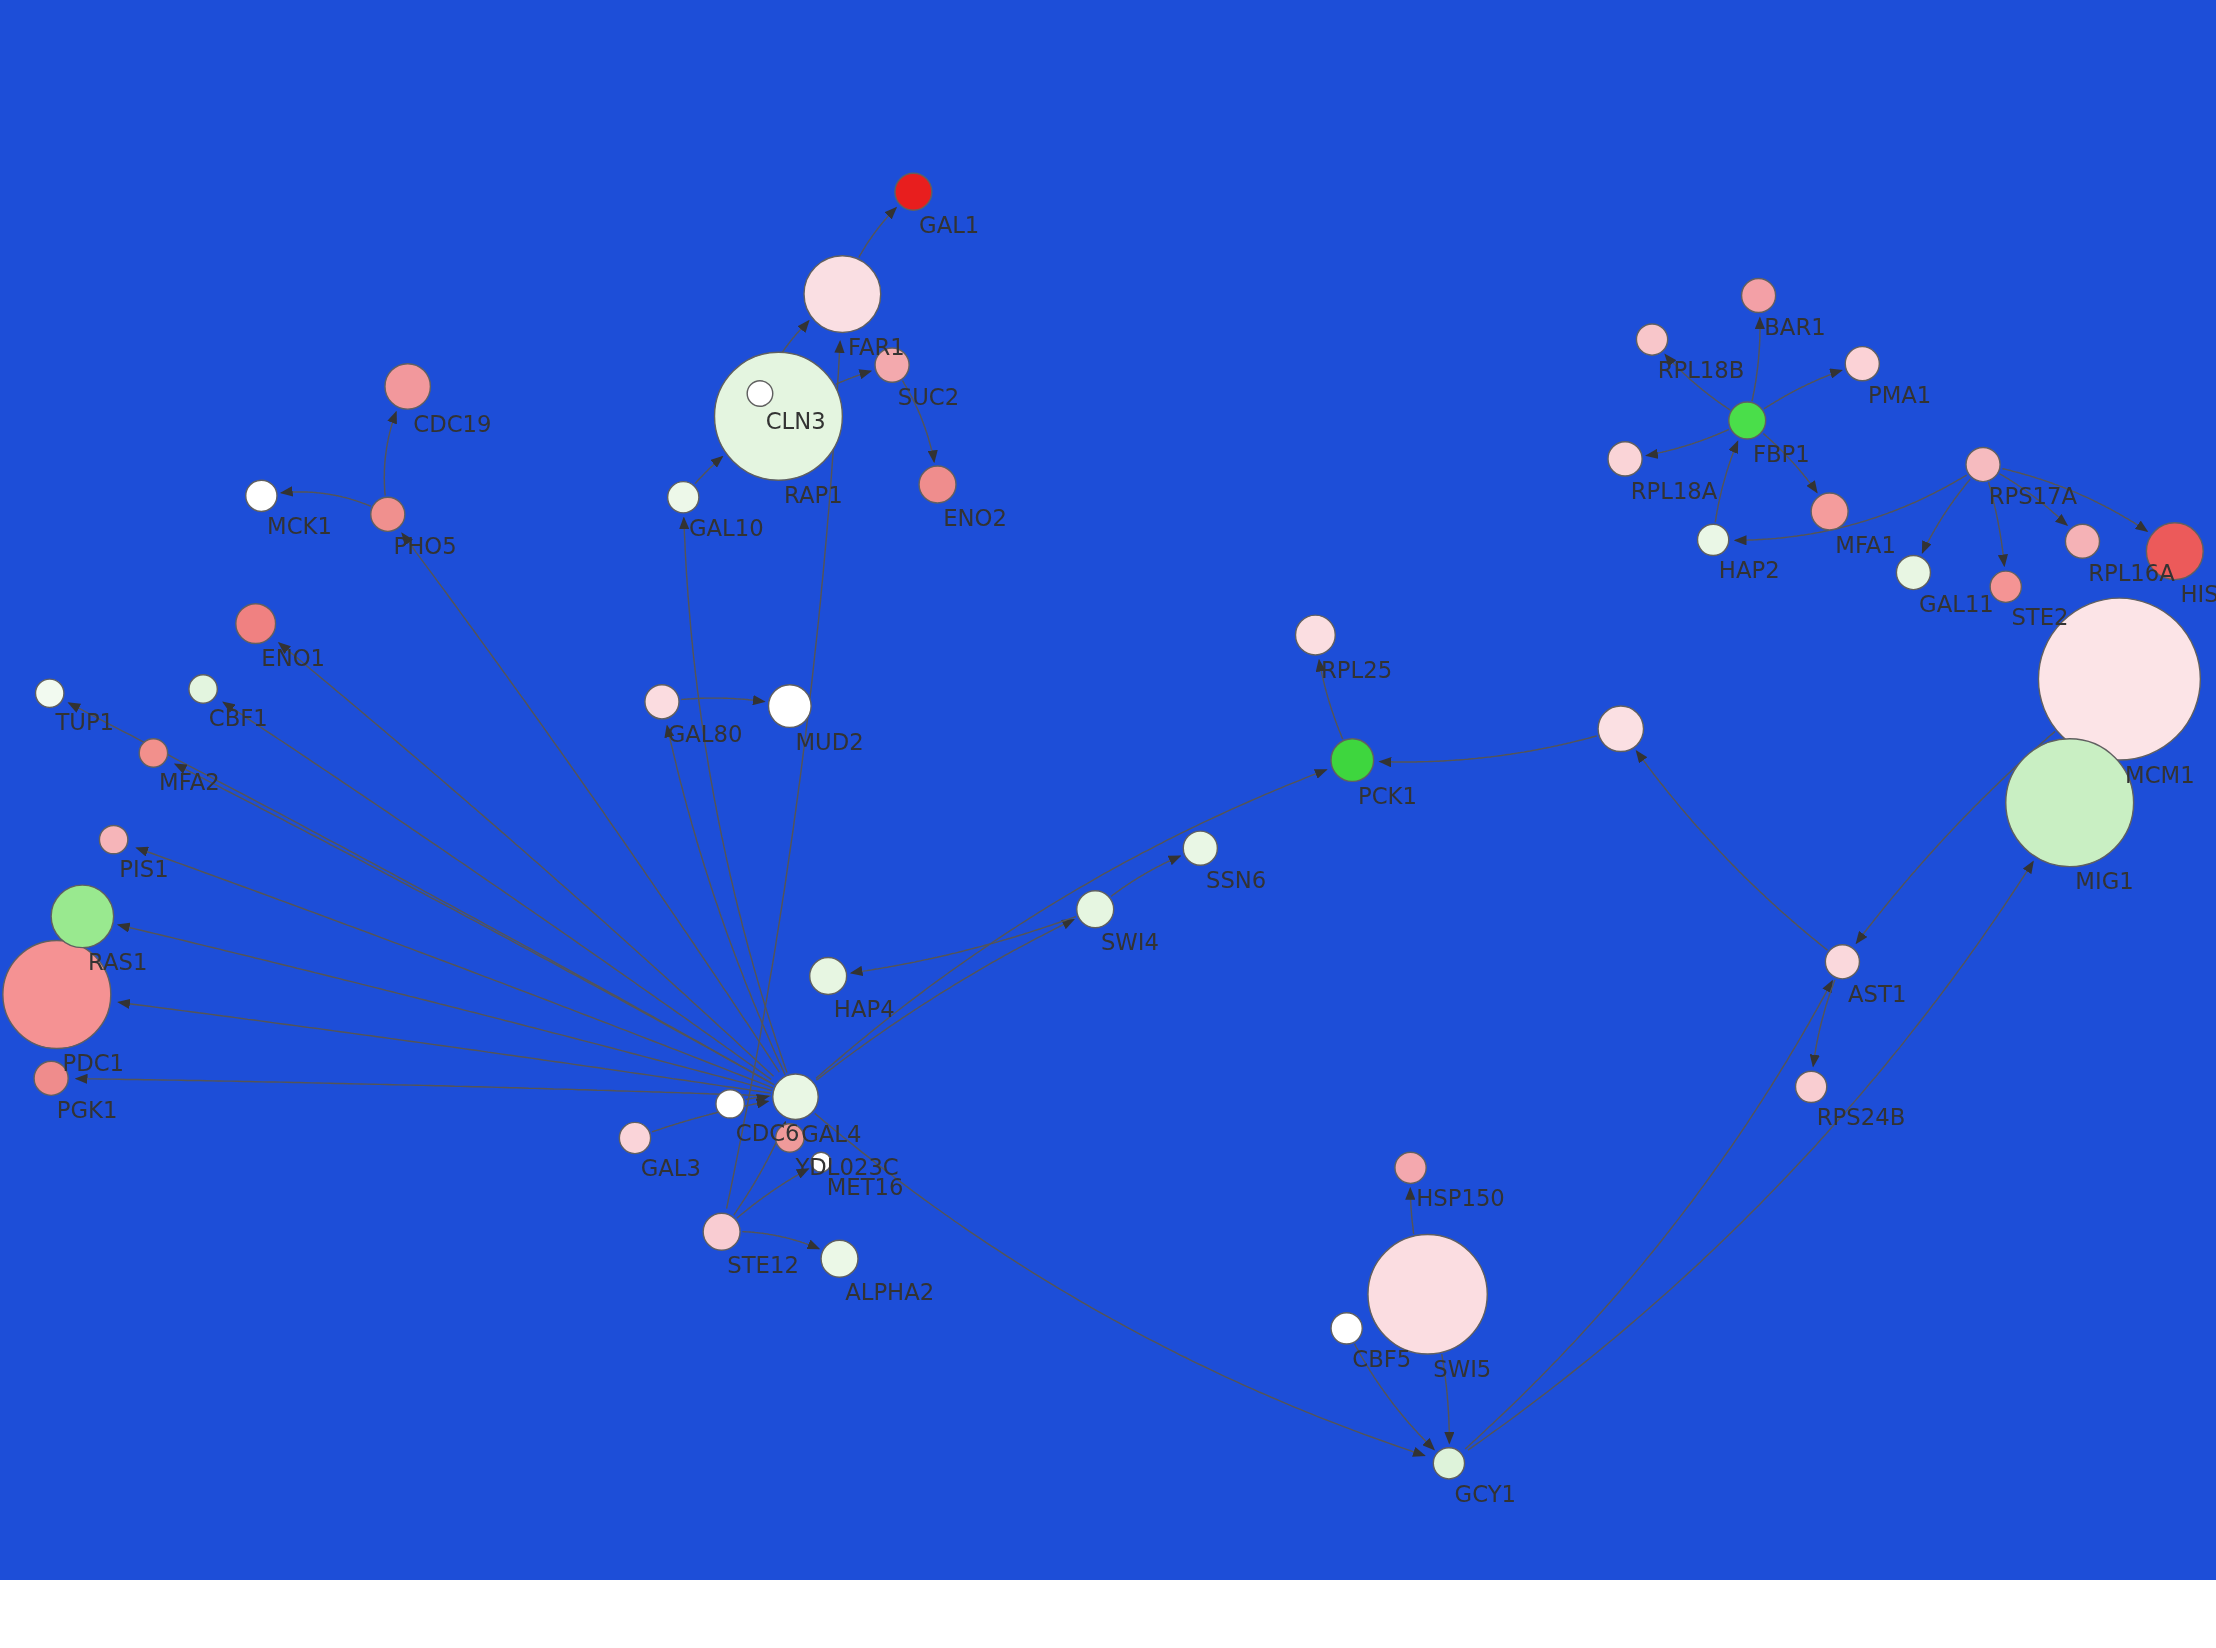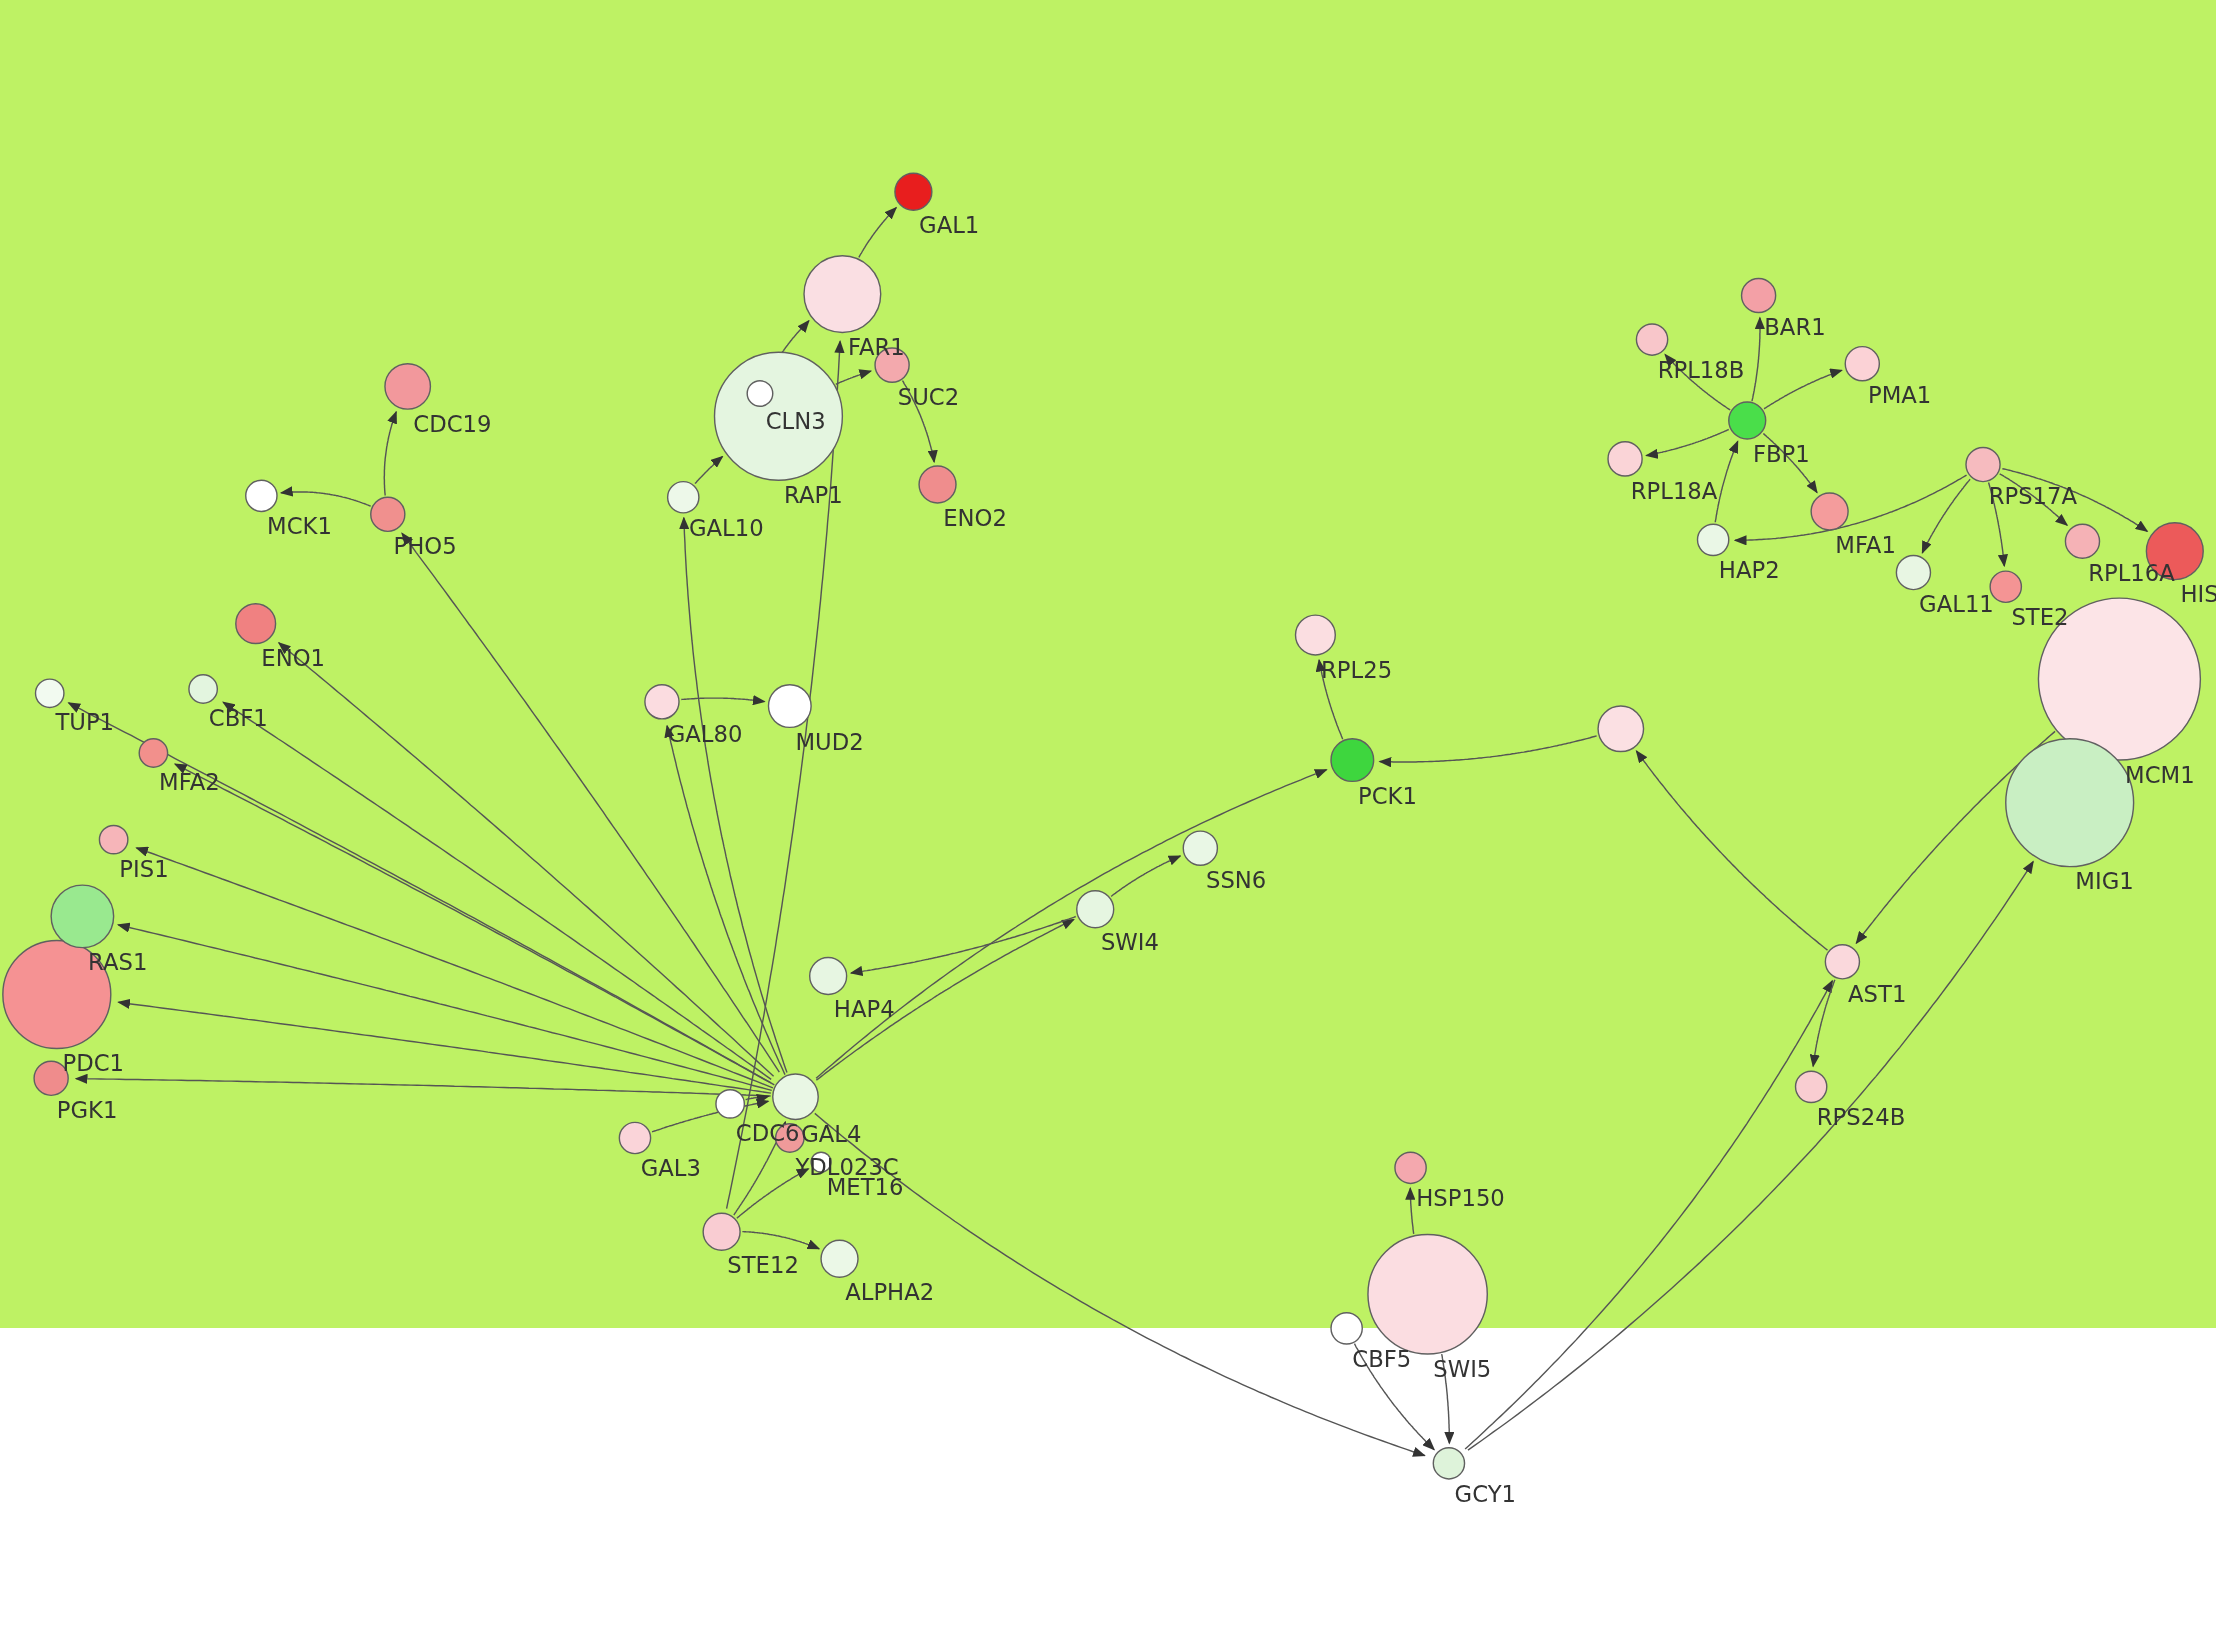--- a/index.html
+++ b/index.html
@@ -7,22 +7,22 @@
     padding: 0;
     background: #ffffff;
     width: 2216px;
     height: 1648px;
     overflow: hidden;
     font-family: "DejaVu Sans", sans-serif;
   }
   .canvas {
     position: relative;
     width: 2216px;
-    height: 1328px;
-    background: #bef264;
+    height: 1580px;
+    background: #1d4ed8;
     text-align: center;
   }
   svg { display: block; }
   .edge {
     fill: none;
     stroke: #555555;
     stroke-width: 1;
   }
   .node {
     stroke: #606060;

